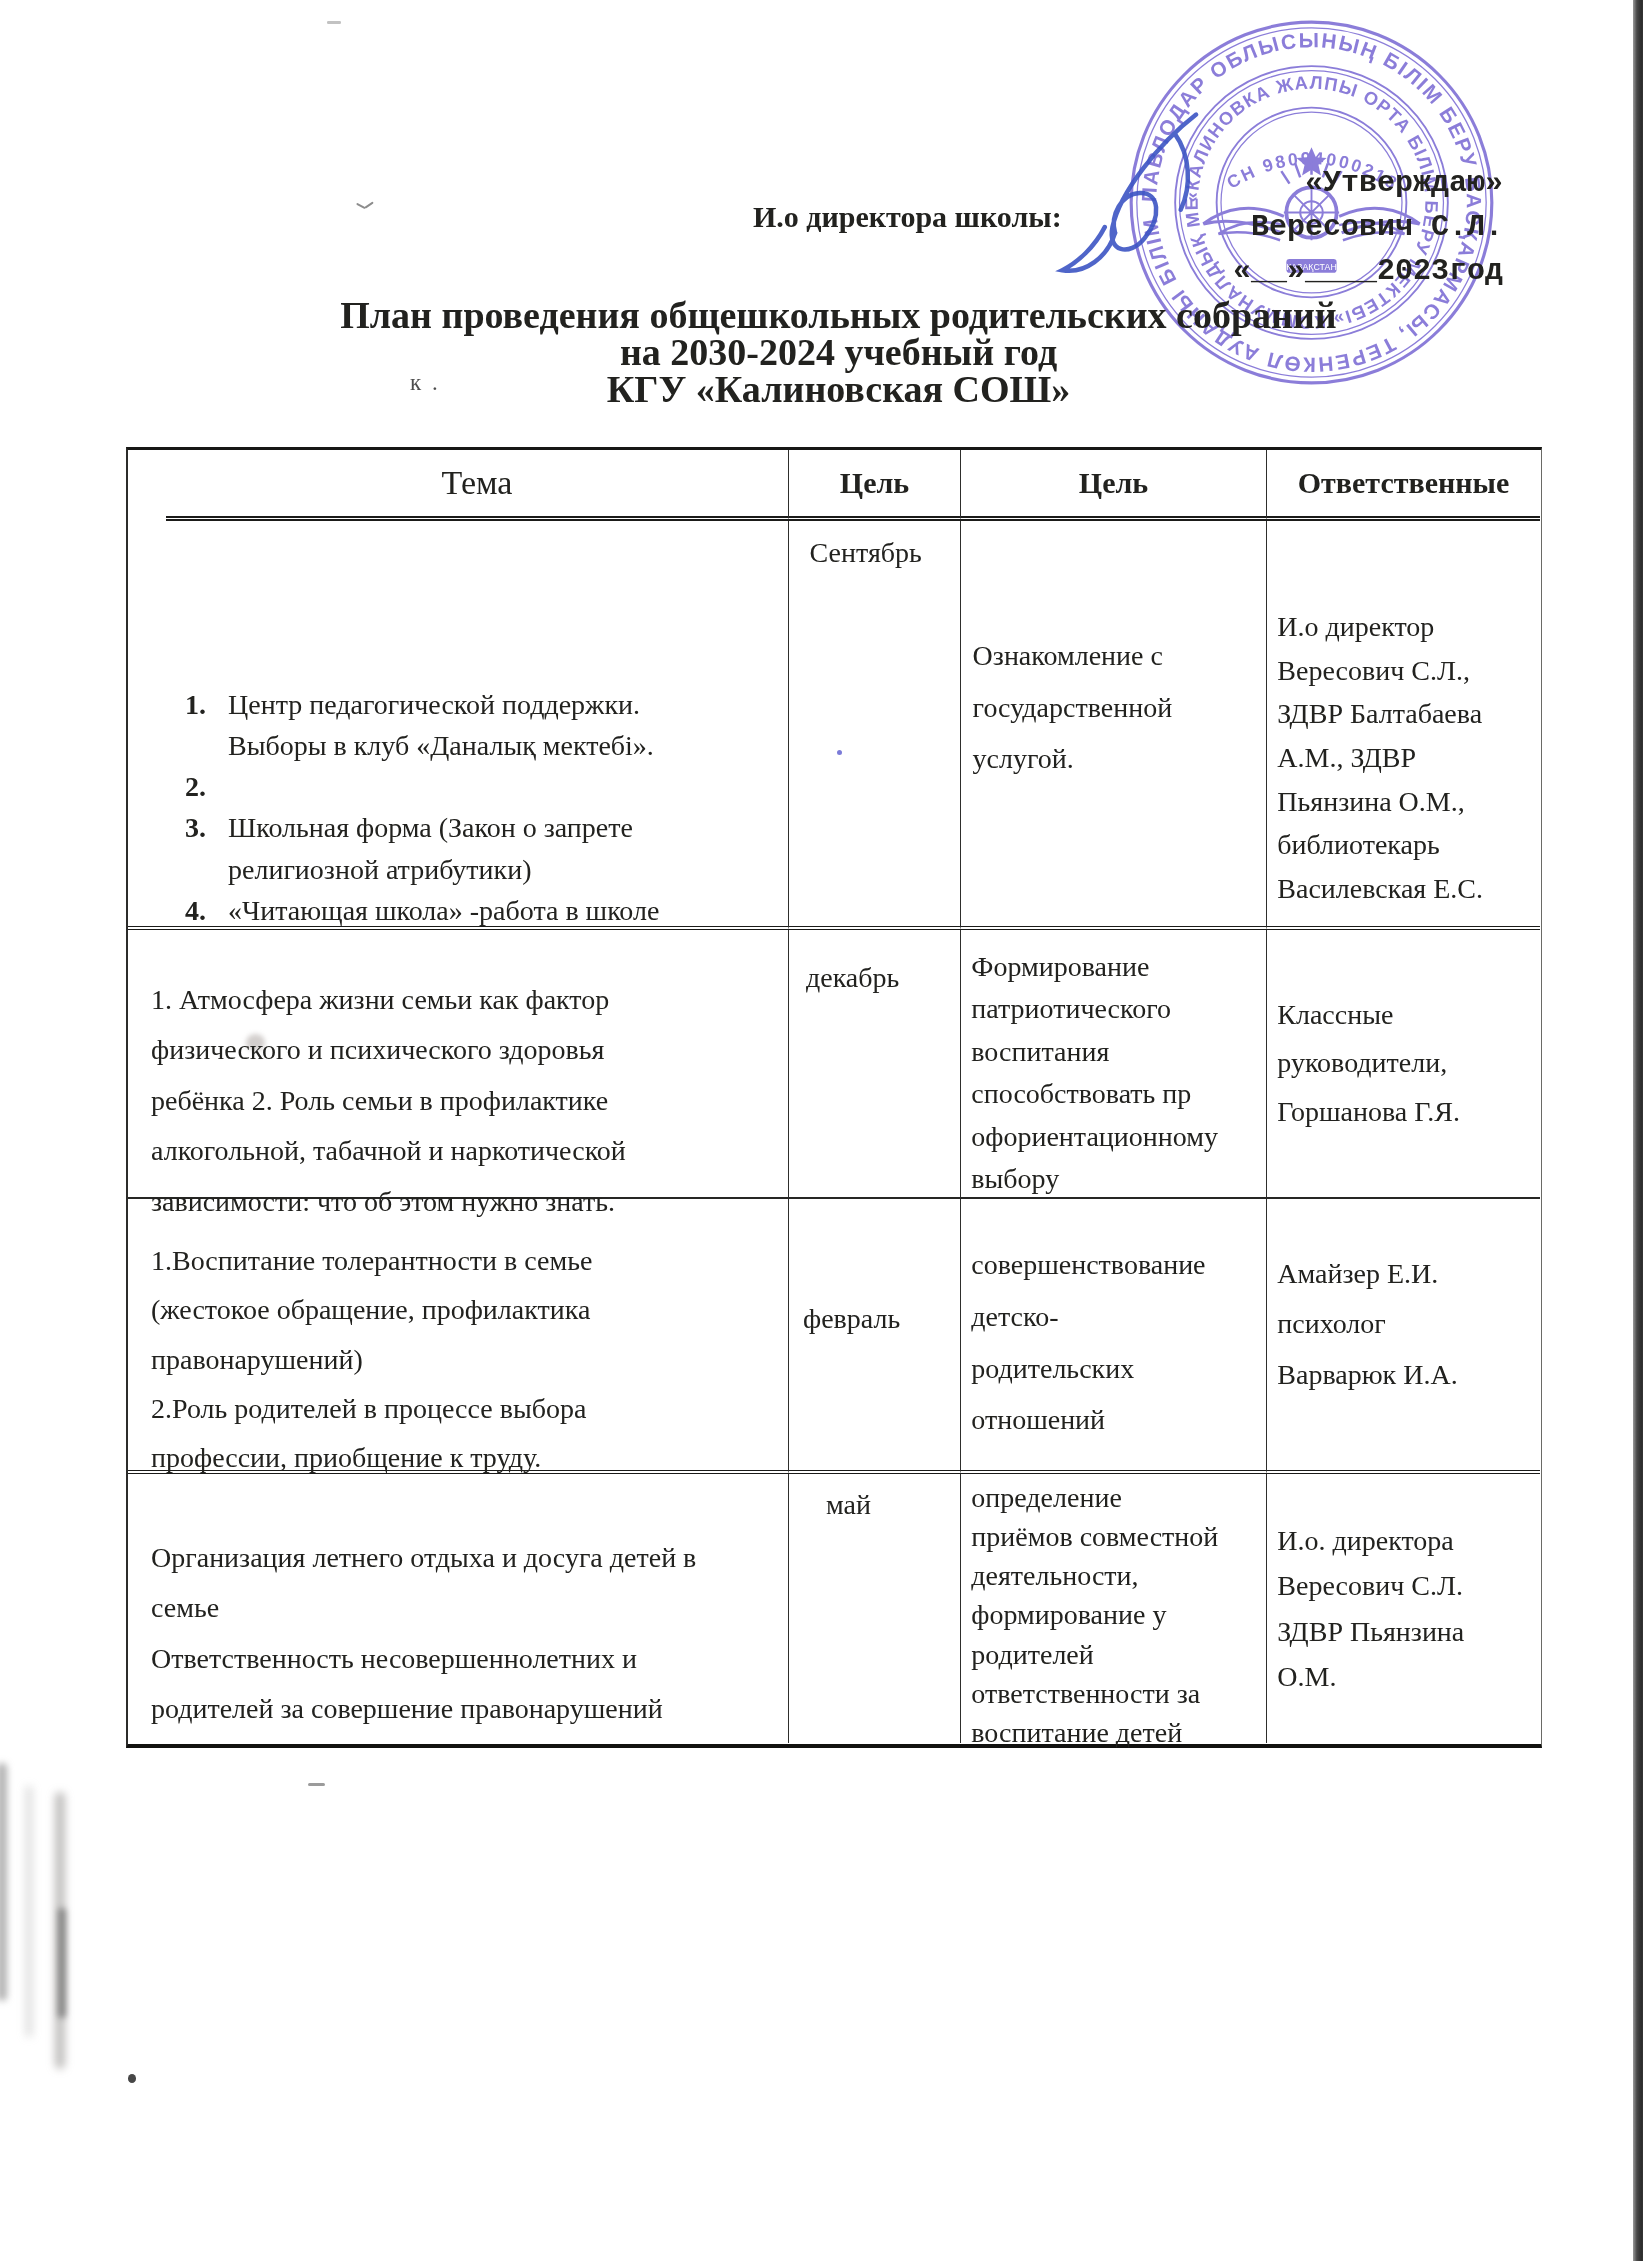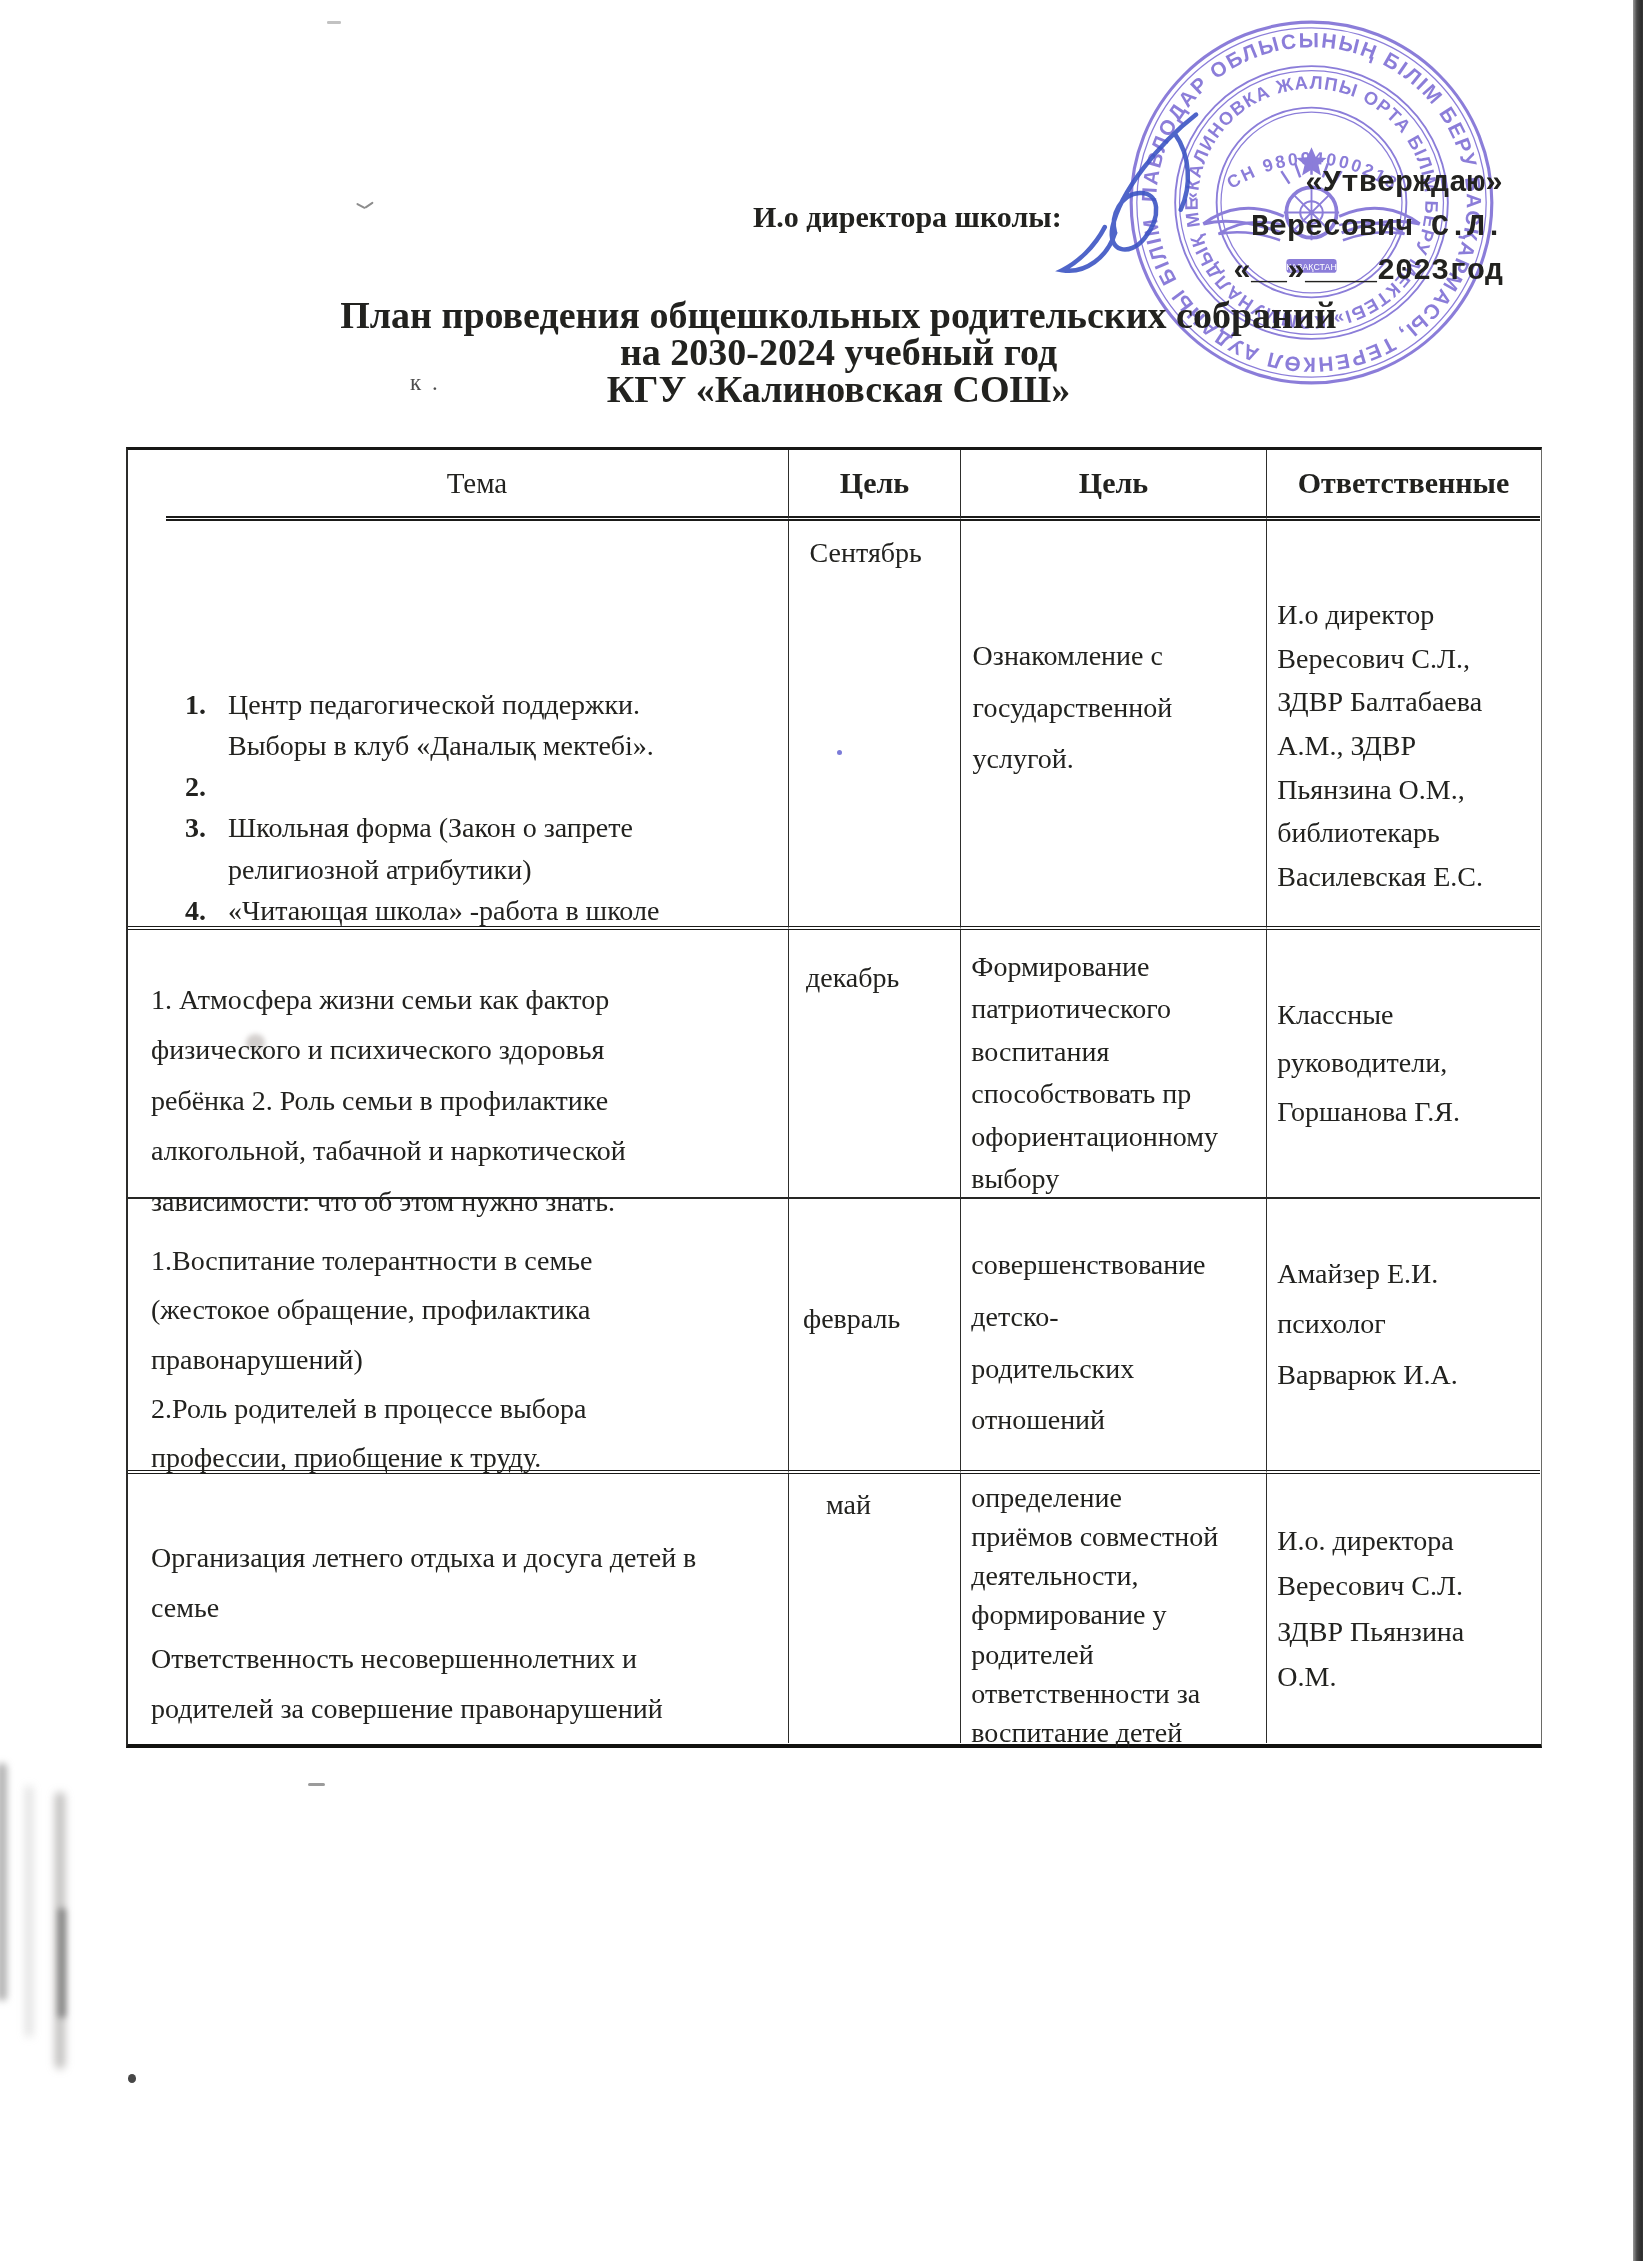--- a/index.html
+++ b/index.html
@@ -54,30 +54,30 @@
     font-size:28px;
   }
   .cell{box-sizing:border-box;border-right:1.9px solid #2e2e2c;border-bottom:2.6px solid #262624;
     position:relative;line-height:1.55;}
   .cell.c4{border-right:none;}
   .cell.hdr{border-bottom:5.2px double #1b1b19;display:flex;align-items:center;justify-content:center;}
   .cell.r1{border-bottom:4.5px double #1b1b19;}
   .cell.r3{border-bottom:4.5px double #1b1b19;}
   .cell.r4{border-bottom:none;}
   .hdr.bold{font-weight:bold;font-size:30px;}
-  .hdr.plain{font-size:29px;margin-left:38px;}
+  .hdr.plain{font-size:34px;margin-left:38px;}
   .pre{white-space:pre-line;}
   
   .r1.c1{padding:163px 19.3px 0 57px;}
   .olist{line-height:1.47;}
   .oli{display:flex;}
   .oli .num{font-weight:bold;flex:none;width:43px;}
   .r1.c2{padding:10.3px 6.4px 0 20.6px;}
   .r1.c3{display:flex;align-items:center;padding:0 11.6px 32px 11.6px;line-height:1.85;}
-  .r1.c4{padding:72px 6.4px 0 10.3px;line-height:1.56;}
+  .r1.c4{padding:72px 6.4px 0 10.3px;line-height:1.56;margin-top:12px;}
   
   .r2.c1{padding:45px 13px 0 23px;line-height:1.8;}
   .r2.c2{padding:26px 3.2px 0 17px;}
   .r2.c3{padding:15.5px 3.2px 0 10.3px;line-height:1.52;}
   .r2.c4{display:flex;align-items:center;padding:0 3.2px 0 10.3px;line-height:1.72;}
   
   .r3.c1{padding:37px 13px 0 23px;line-height:1.76;}
   .r3.c2{padding:98px 3.2px 0 14px;}
   .r3.c3{padding:40px 3.2px 0 10.3px;line-height:1.85;}
   .r3.c4{padding:50px 3.2px 0 10.3px;line-height:1.8;}

